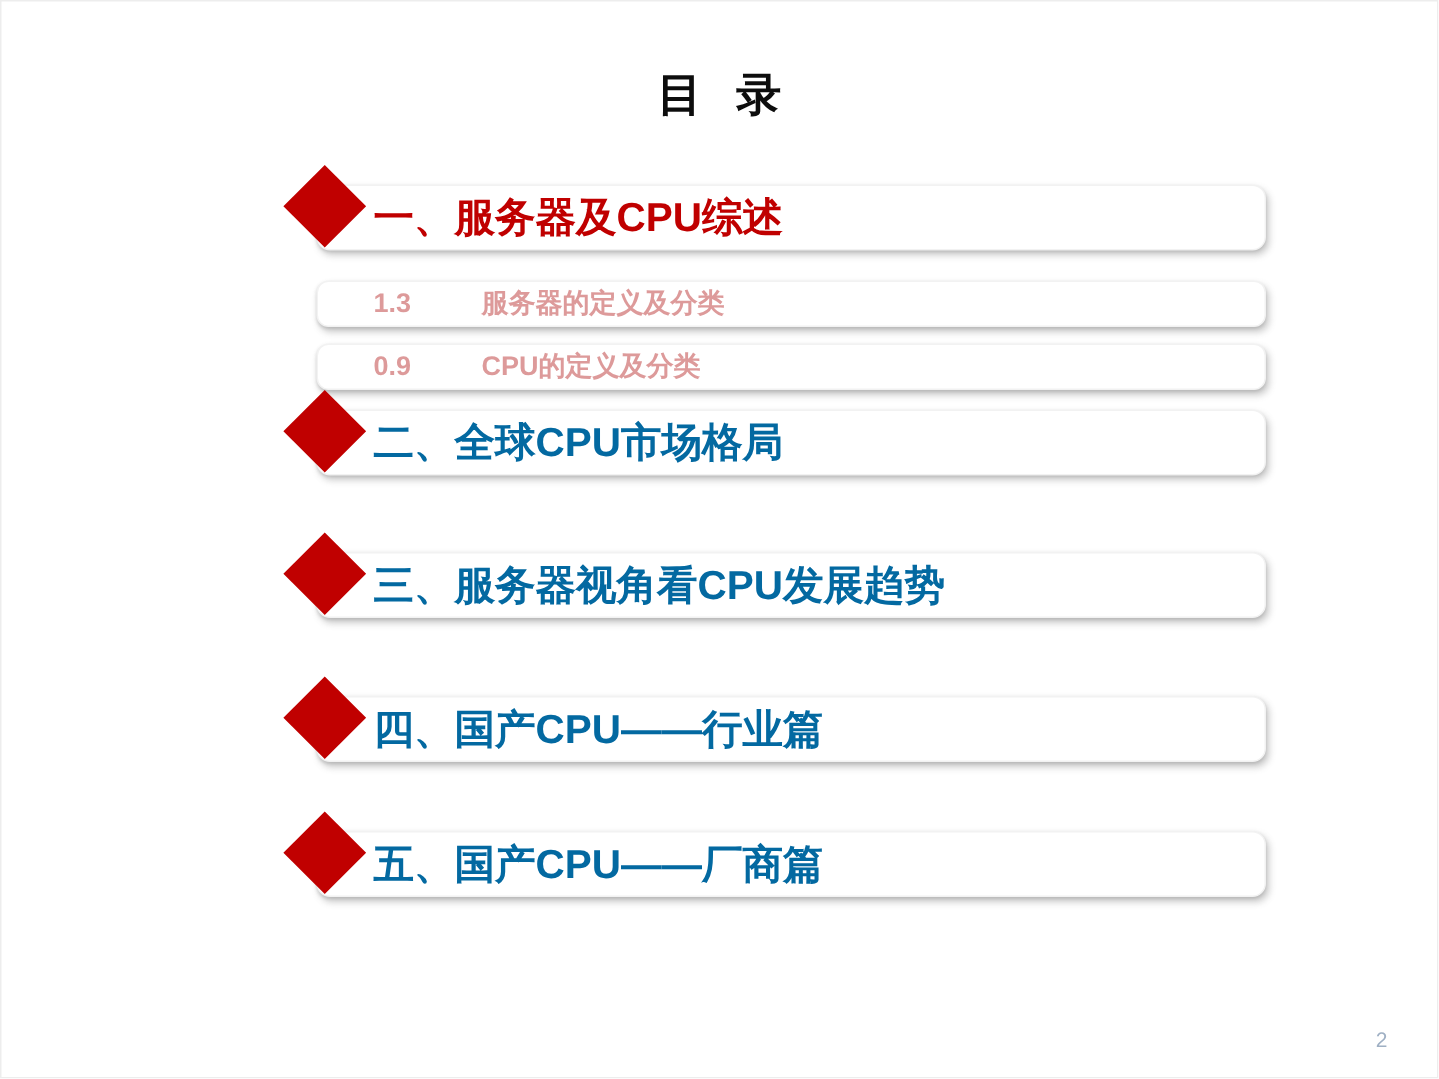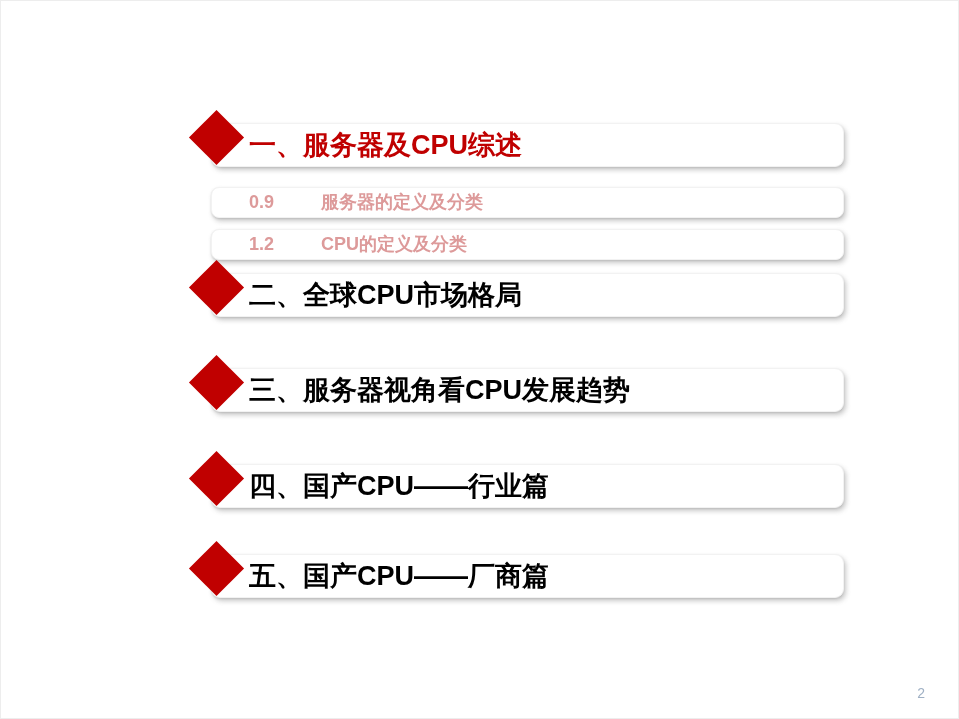--- a/index.html
+++ b/index.html
@@ -86,21 +86,21 @@
     z-index: 3;
   }
 
   
   .main-label {
     position: absolute;
     left: 248px;
     top: 3px;
     font-size: 27px;
     font-weight: bold;
-    color: #000000;
+    color: #0369a1;
     line-height: 38px;
     white-space: pre;
     z-index: 4;
     letter-spacing: 0px;
   }
   .main-label.accent {
     color: #C00000;
     text-align: right;
   }
 
@@ -128,34 +128,35 @@
     font-size: 14px;
     color: #9fb0c4;
     line-height: 1;
   }
 </style>
 </head>
 <body>
 
 <div id="slide">
 
+  <div id="slide-title">目  录</div>
 
   <div id="toc">
       <div class="toc-row" style="top: 122px;">
         <div class="bar main"></div>
         <div class="diamond"></div>
         <div class="main-label accent">一、服务器及CPU综述</div>
       </div>
       <div class="toc-row" style="top: 186px;">
         <div class="bar sub"></div>
-        <div class="sub-label"><span class="sub-num">0.9</span><span>服务器的定义及分类</span></div>
+        <div class="sub-label"><span class="sub-num">1.3</span><span>服务器的定义及分类</span></div>
       </div>
       <div class="toc-row" style="top: 228px;">
         <div class="bar sub"></div>
-        <div class="sub-label"><span class="sub-num">1.2</span><span>CPU的定义及分类</span></div>
+        <div class="sub-label"><span class="sub-num">0.9</span><span>CPU的定义及分类</span></div>
       </div>
       <div class="toc-row" style="top: 272px;">
         <div class="bar main"></div>
         <div class="diamond"></div>
         <div class="main-label">二、全球CPU市场格局</div>
       </div>
       <div class="toc-row" style="top: 367px;">
         <div class="bar main"></div>
         <div class="diamond"></div>
         <div class="main-label">三、服务器视角看CPU发展趋势</div>

